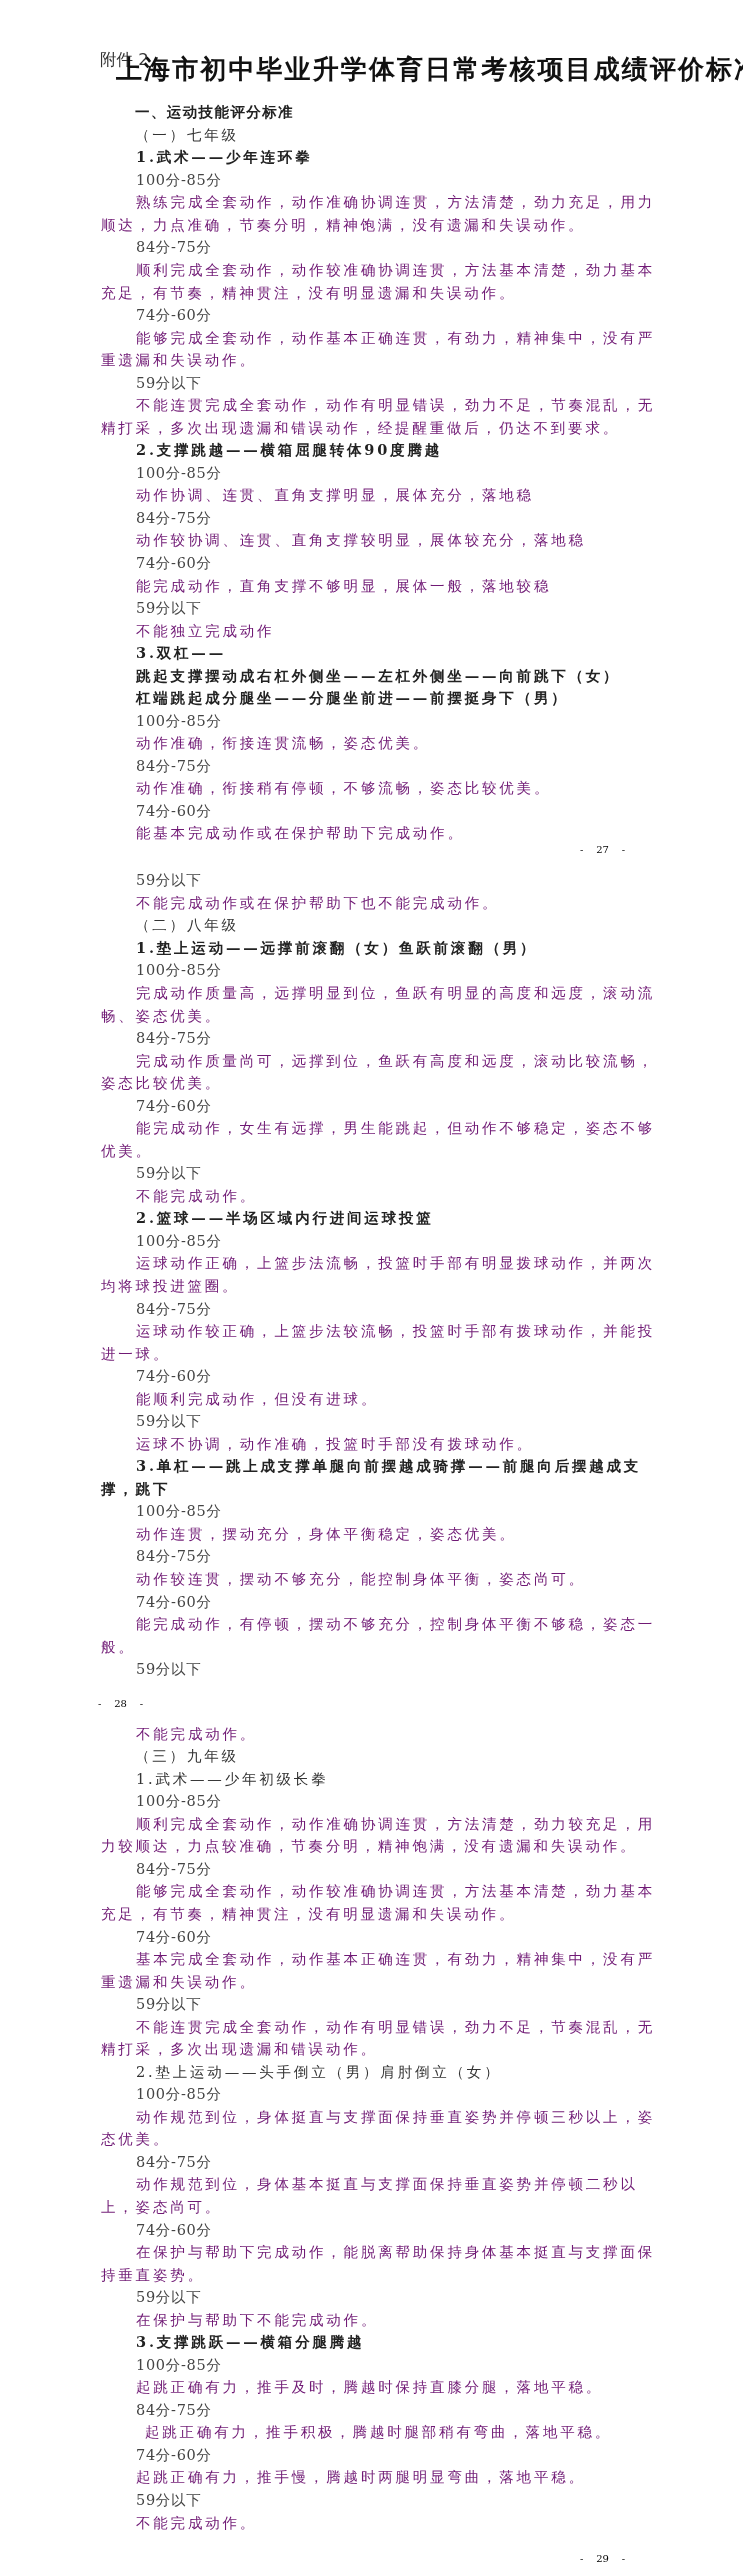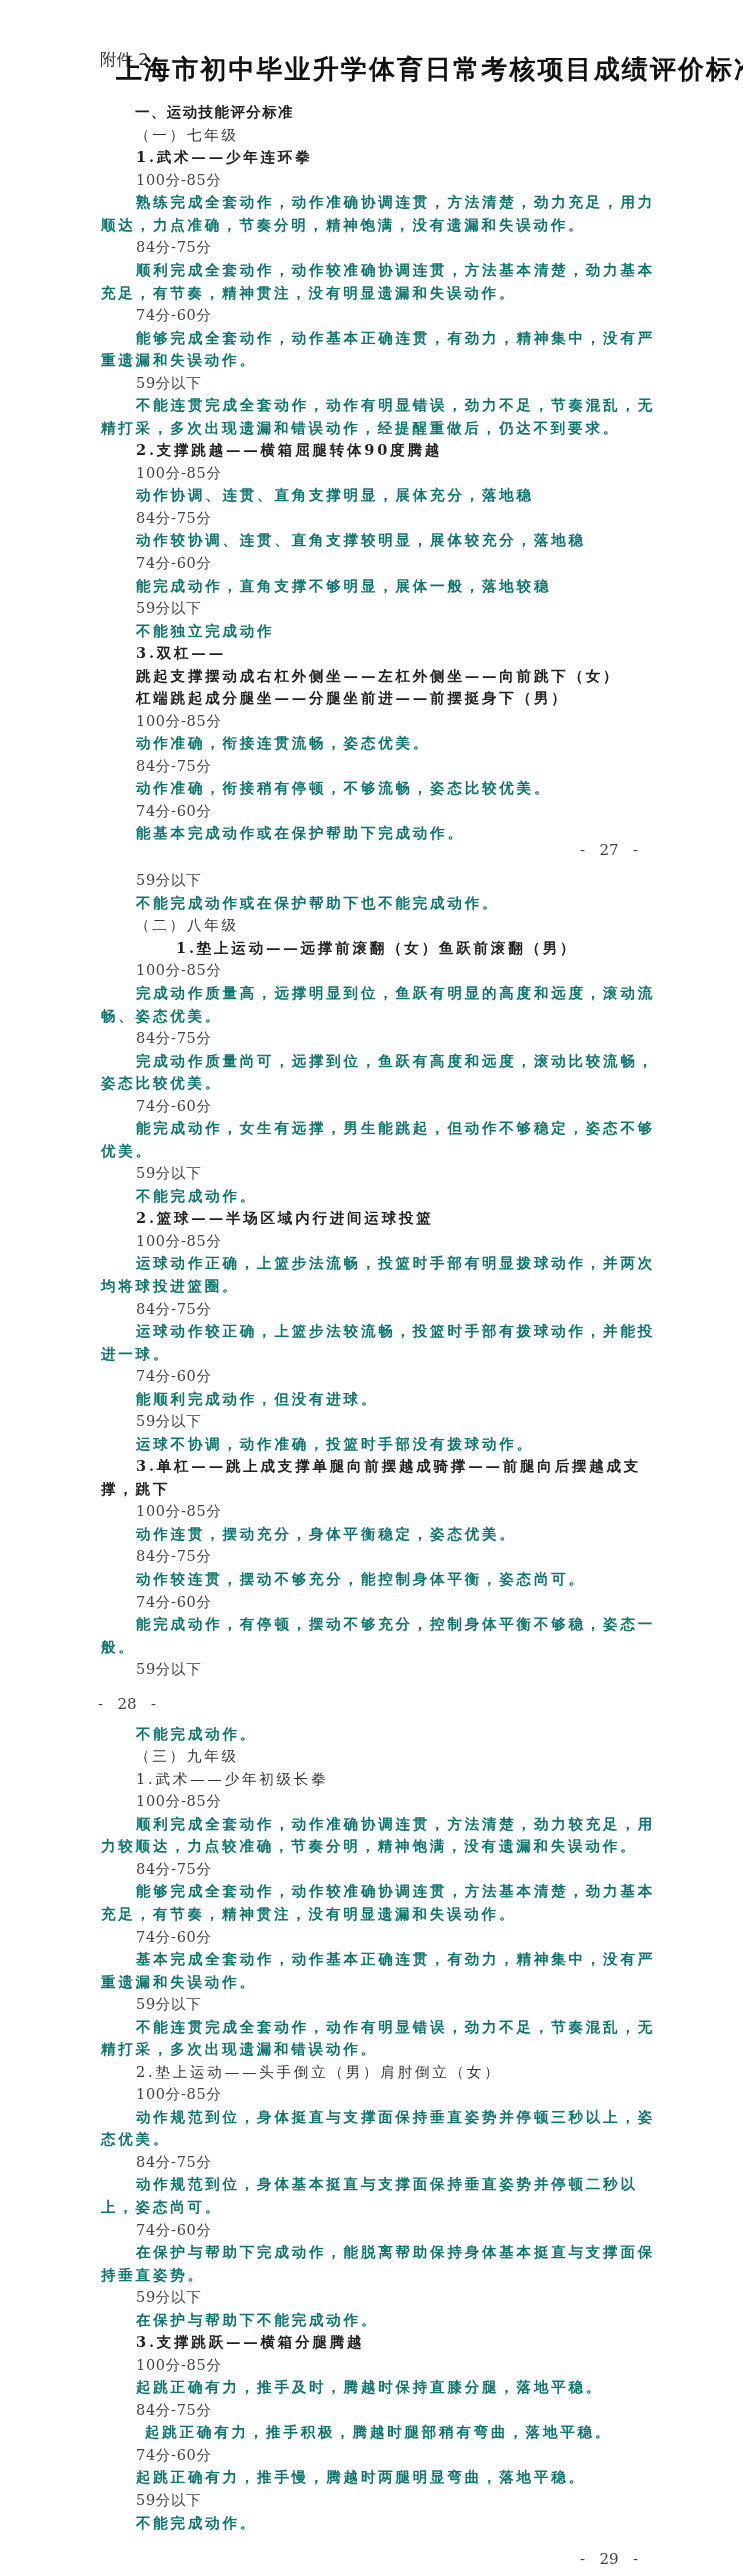--- a/index.html
+++ b/index.html
@@ -8,22 +8,22 @@
   .ln { position: absolute; white-space: nowrap; font-size: 14.5px; line-height: 18px;
         letter-spacing: 2.8px; }
   .attach { font-family: "DejaVu Sans", "Liberation Sans", sans-serif; font-size: 16.5px;
             letter-spacing: 0; color: #333; }
   .title { font-family: "DejaVu Sans", "Liberation Sans", sans-serif; font-weight: bold;
            font-size: 26px; letter-spacing: 2.1px; color: #111; line-height: 27.5px; }
   .h1 { font-family: "DejaVu Sans", "Liberation Sans", sans-serif; font-weight: bold; color: #222; letter-spacing: 1.4px; }
   .h2 { color: #333; }
   .h3 { font-weight: bold; color: #222; }
   .score { color: #444; letter-spacing: 0.7px; }
-  .desc { color: #0f766e; font-weight: bold; }
-  .pagenum { font-size: 15px; color: #404040; letter-spacing: 0; word-spacing: 9.6px; }
+  .desc { color: #701a75; }
+  .pagenum { font-size: 10px; color: #000000; letter-spacing: 0; word-spacing: 9.6px; }
 </style>
 </head>
 <body>
 
 <div class="ln attach" style="left:100px; top:27px;margin-top:24px;">附件 2</div>
 <div class="ln title" style="left:116px; top:56px;">上海市初中毕业升学体育日常考核项目成绩评价标准</div>
 
 <div id="content">
     <div>
       <div class="ln h1" style="left: 135px; top: 103px;">一、运动技能评分标准</div>
@@ -58,21 +58,21 @@
       <div class="ln score" style="left: 136px; top: 757px;">84分-75分</div>
       <div class="ln desc" style="left: 136px; top: 779px;">动作准确，衔接稍有停顿，不够流畅，姿态比较优美。</div>
       <div class="ln score" style="left: 136px; top: 802px;">74分-60分</div>
       <div class="ln desc" style="left: 136px; top: 824px;">能基本完成动作或在保护帮助下完成动作。</div>
       <div class="ln pagenum" style="top: 841px; left: 580px;">-  27  -</div>
     </div>
     <div>
       <div class="ln score" style="left: 136px; top: 871px;">59分以下</div>
       <div class="ln desc" style="left: 136px; top: 894px;">不能完成动作或在保护帮助下也不能完成动作。</div>
       <div class="ln h2" style="left: 135px; top: 916px;">（二）八年级</div>
-      <div class="ln h3" style="left: 136px; top: 939px; margin-left: 40px;">1.垫上运动——远撑前滚翻（女）鱼跃前滚翻（男）</div>
+      <div class="ln h3" style="left: 136px; top: 939px;">1.垫上运动——远撑前滚翻（女）鱼跃前滚翻（男）</div>
       <div class="ln score" style="left: 136px; top: 961px;">100分-85分</div>
       <div class="ln desc" style="left: 136px; top: 984px;">完成动作质量高，远撑明显到位，鱼跃有明显的高度和远度，滚动流</div>
       <div class="ln desc" style="left: 101px; top: 1007px;">畅、姿态优美。</div>
       <div class="ln score" style="left: 136px; top: 1029px;">84分-75分</div>
       <div class="ln desc" style="left: 136px; top: 1052px;">完成动作质量尚可，远撑到位，鱼跃有高度和远度，滚动比较流畅，</div>
       <div class="ln desc" style="left: 101px; top: 1074px;">姿态比较优美。</div>
       <div class="ln score" style="left: 136px; top: 1097px;">74分-60分</div>
       <div class="ln desc" style="left: 136px; top: 1119px;">能完成动作，女生有远撑，男生能跳起，但动作不够稳定，姿态不够</div>
       <div class="ln desc" style="left: 101px; top: 1142px;">优美。</div>
       <div class="ln score" style="left: 136px; top: 1164px;">59分以下</div>

